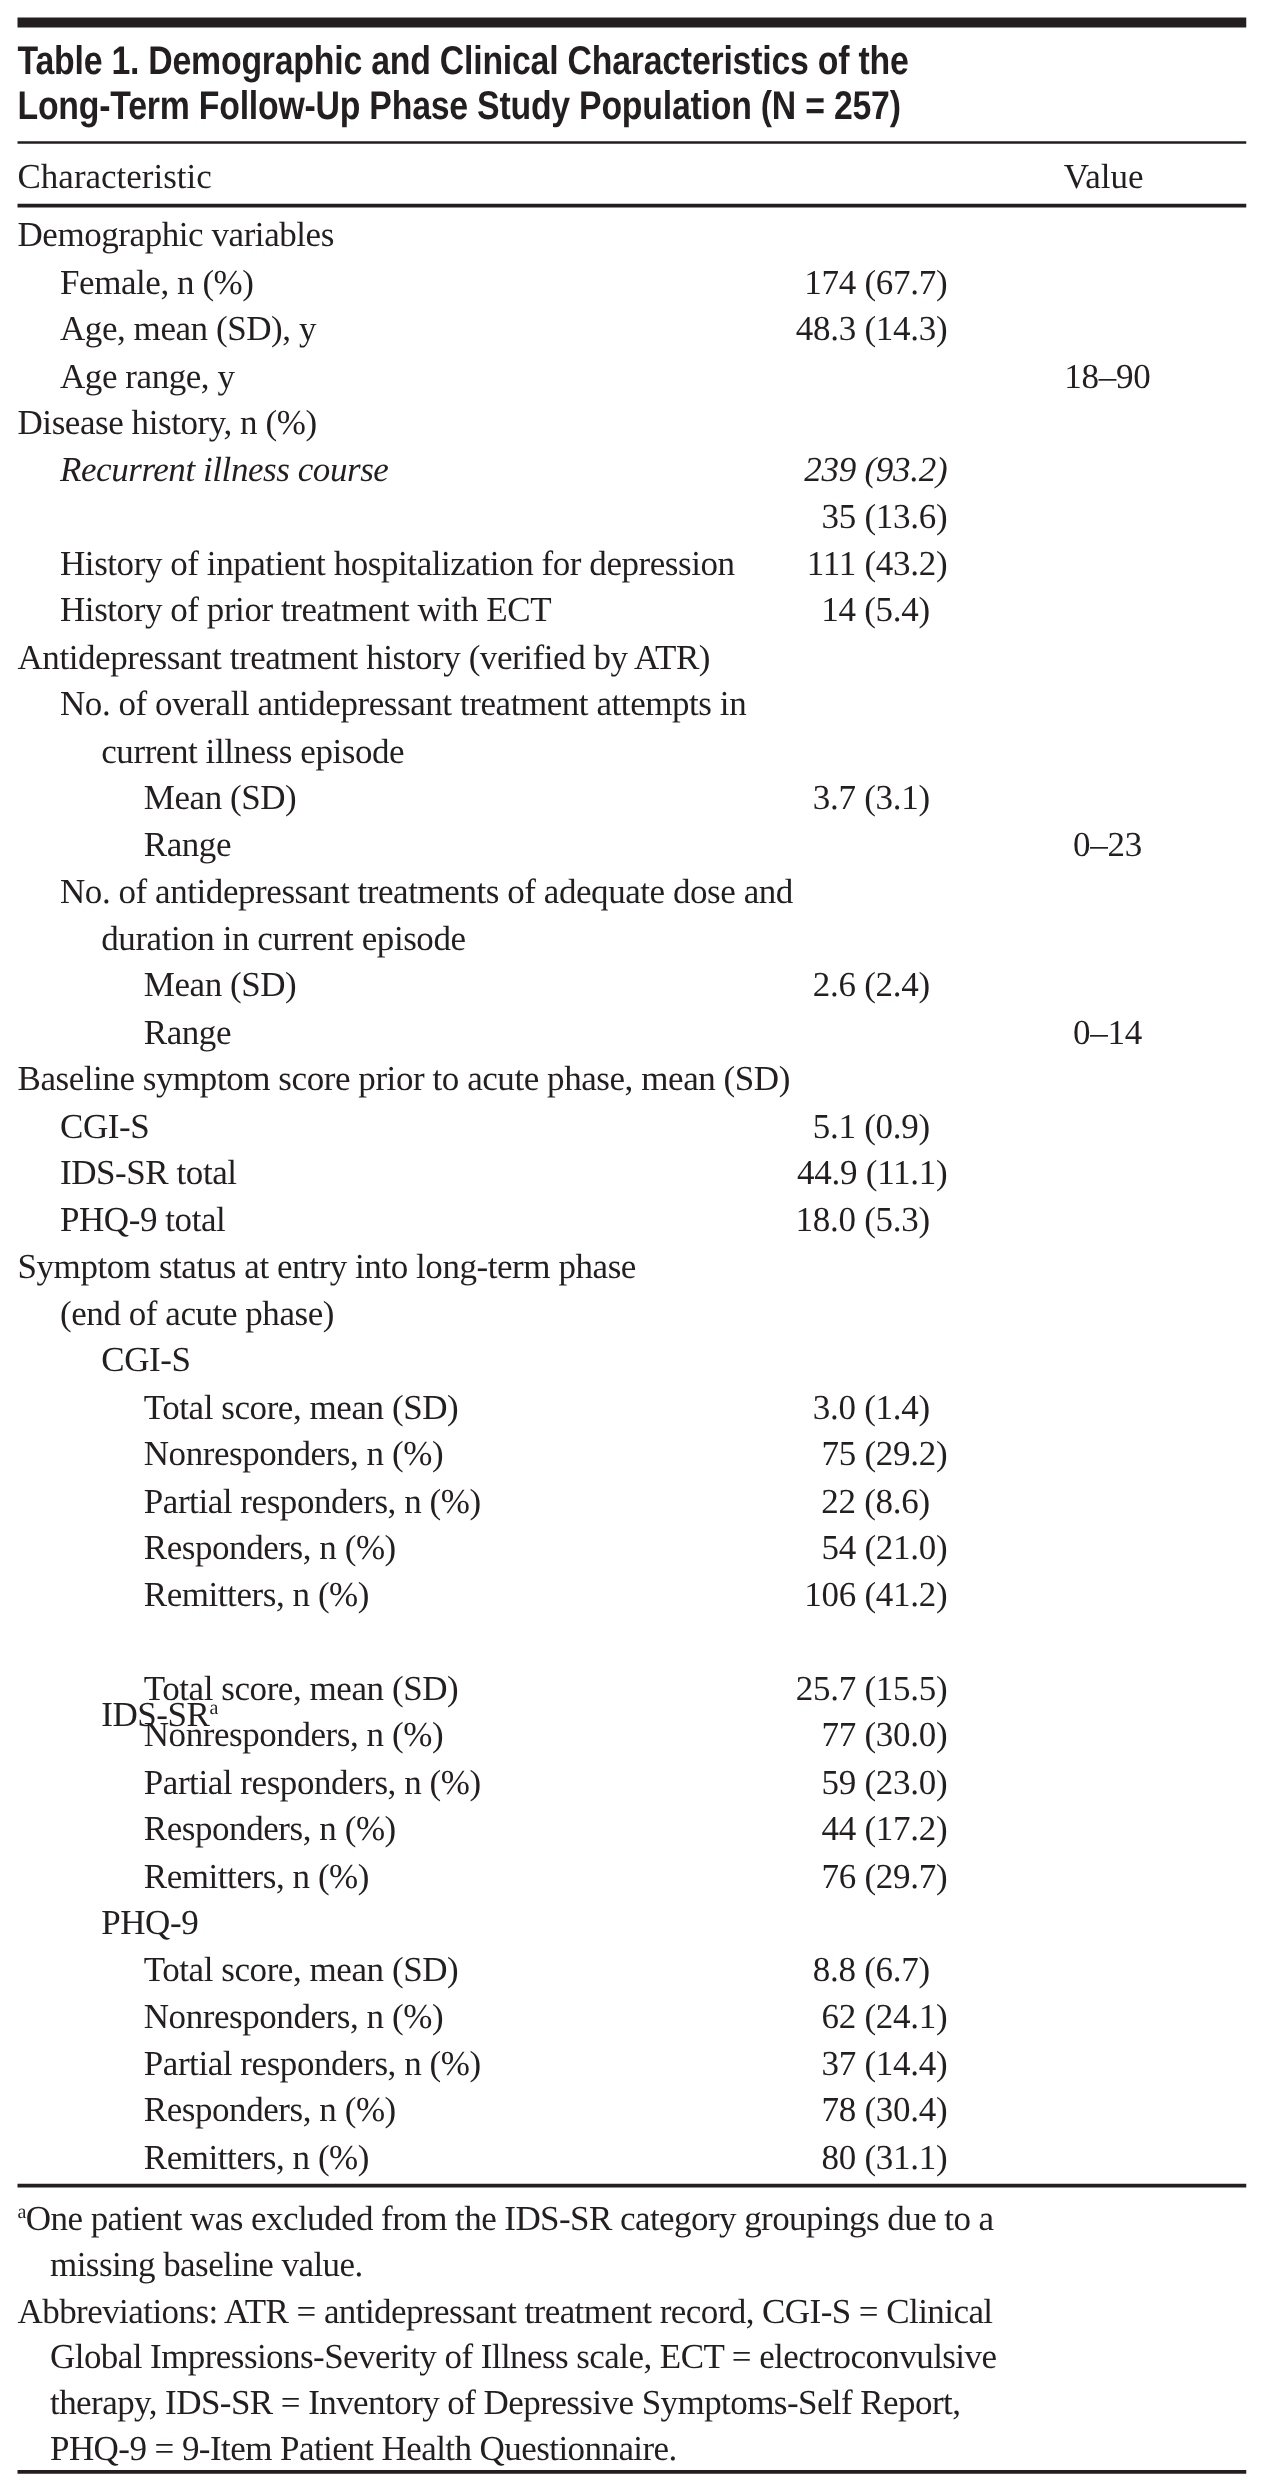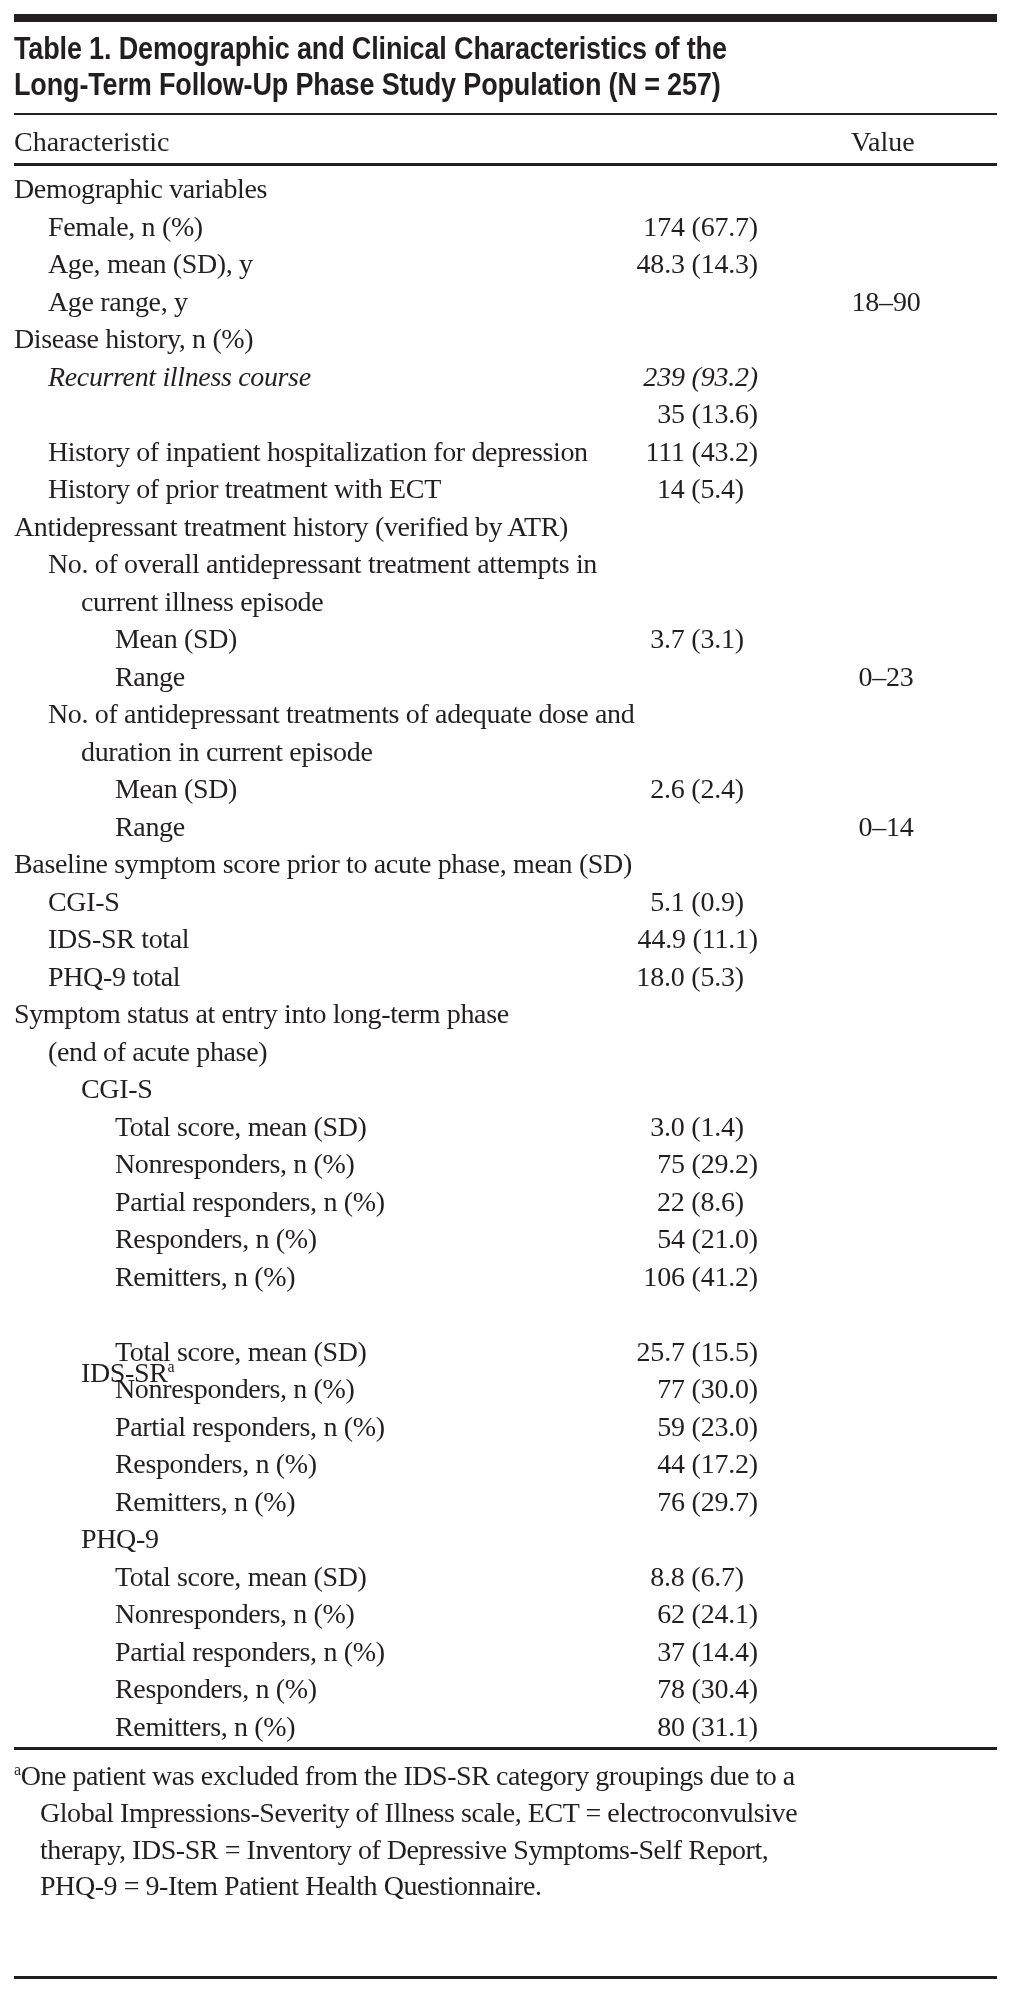--- a/index.html
+++ b/index.html
@@ -201,18 +201,20 @@
         <span class="val"><span>80 (31.1)</span></span>
       </div>
     </div>
 </div>
 
 <div class="rule r-med" style="top:163px"></div>
 <div class="rule r-med" style="top:1747px"></div>
 
 <div class="foot" style="top:1758px">
   <div class="fl"><sup>a</sup><span>One patient was excluded from the IDS-SR category groupings due to a</span></div>
+  <div class="fl cont">missing baseline value.</div>
+  <div class="fl">Abbreviations: ATR = antidepressant treatment record, CGI-S = Clinical</div>
   <div class="fl cont">Global Impressions-Severity of Illness scale, ECT = electroconvulsive</div>
   <div class="fl cont">therapy, IDS-SR = Inventory of Depressive Symptoms-Self Report,</div>
   <div class="fl cont">PHQ-9 = 9-Item Patient Health Questionnaire.</div>
 </div>
 
 <div class="rule r-med" style="top:1976px"></div>
 
 </body></html>

